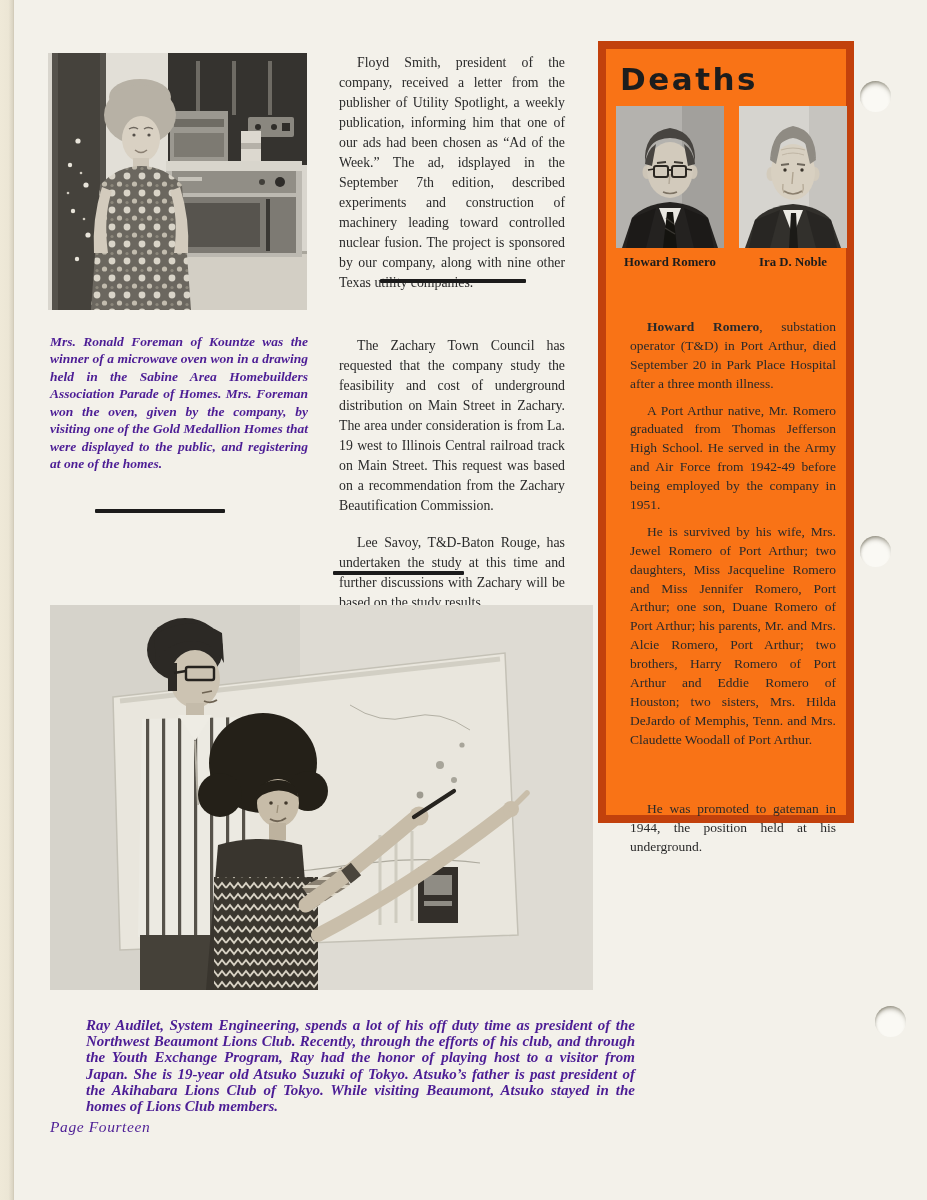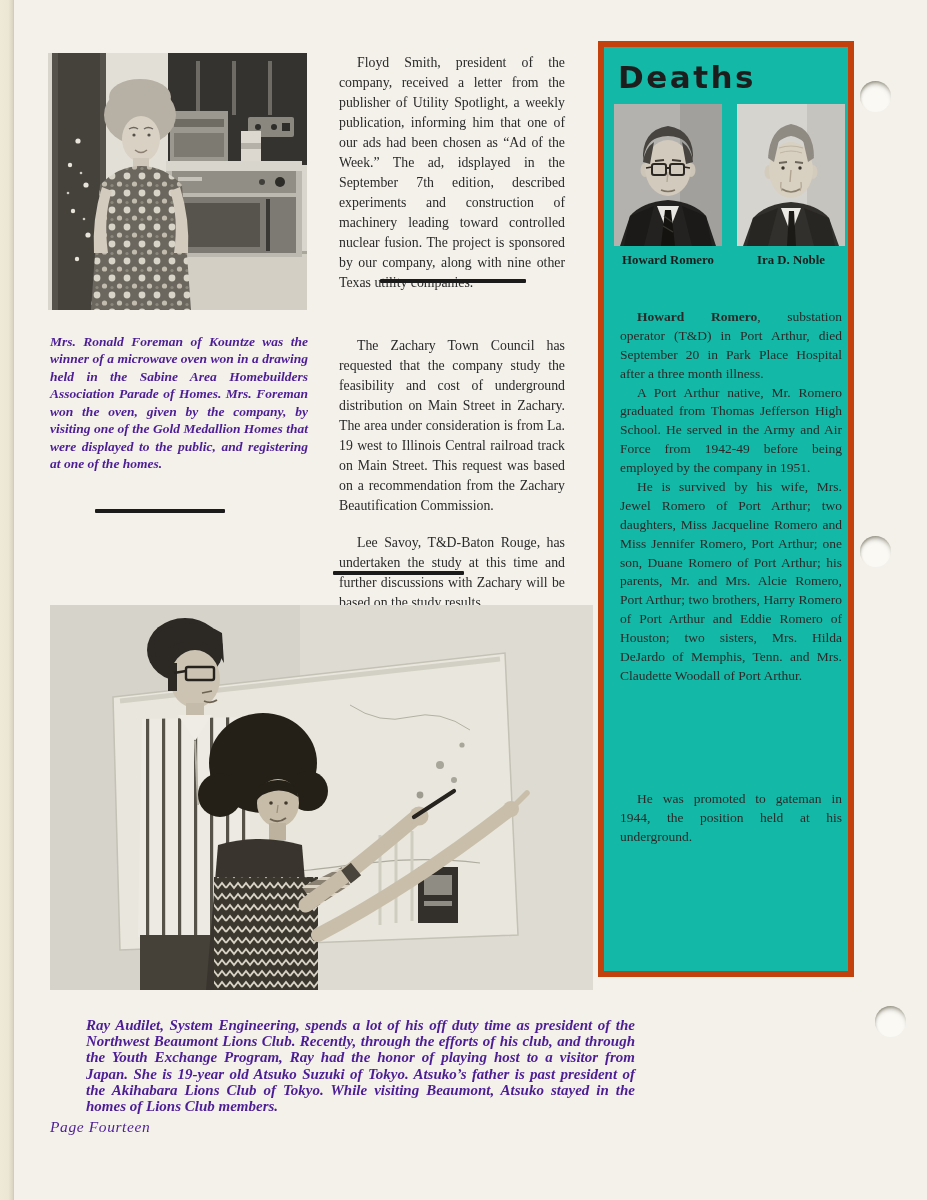--- a/index.html
+++ b/index.html
@@ -22,40 +22,40 @@
   .bodytext{position:absolute;text-align:justify;font-size:13.8px;line-height:1.45;}
   .bodytext p{margin:17px;text-indent:18px;}
   .col-mid-1{left:322px;top:36px;width:260px;}
   .col-mid-2{left:322px;top:319px;width:260px;}
   .caption{position:absolute;text-align:justify;font-weight:bold;color:#4c1d95;font-style:italic;}
   .caption-foreman{left:50px;top:319px;width:258px;font-size:13.5px;line-height:1.3;}
   .caption-audilet{left:47px;top:1002px;width:549px;font-size:15px;line-height:1.08;margin-left:39px;}
   .photo-foreman{left:48px;top:53px;width:259px;height:257px;}
   .photo-audilet{left:50px;top:605px;width:543px;height:385px;}
   .deaths-box{
-    position:absolute;left:598px;top:41px;width:256px;height:936px;
-    box-sizing:border-box;border:6px solid #c2410c;background:#14b8a6;
+    position:absolute;left:598px;top:41px;width:256px;height:782px;
+    box-sizing:border-box;border:8px solid #c2410c;background:#f97316;
   }
   .deaths-title{
     position:absolute;left:14px;top:12px;
     font-family:"DejaVu Sans", sans-serif;font-size:31px;font-weight:bold;
     letter-spacing:2.5px;color:#1d1d1d;
   }
   .portrait{position:absolute;width:108px;height:142px;top:57px;overflow:hidden;background:#bbb;}
   .portrait svg{display:block;width:100%;height:100%;}
   .portrait-left{left:10px;}
   .portrait-right{left:133px;}
   .portrait-caption{
     position:absolute;top:206px;width:108px;text-align:center;
     font-size:12.8px;font-weight:bold;color:#1c1c1c;
   }
   .portrait-caption.pc-left{left:10px;}
   .portrait-caption.pc-right{left:133px;}
   .obit{position:absolute;left:16px;width:222px;text-align:justify;font-size:13.5px;line-height:1.4;}
-  .obit p{margin:0;text-indent:17px;}
+  .obit p{margin:8px;text-indent:17px;}
   .obit-romero{top:261px;}
   .obit-noble{top:743px;}
   .pagenum{
     position:absolute;left:50px;top:1118px;
     font-style:italic;font-size:15.5px;letter-spacing:.6px;color:#4c1d95;
   }
   .hole{
     position:absolute;width:31px;height:31px;border-radius:50%;
     background:#faf9f4;
     box-shadow:inset 0 5px 5px -3px rgba(95,90,72,.65), inset 2px 2px 3px -2px rgba(95,90,72,.4);

